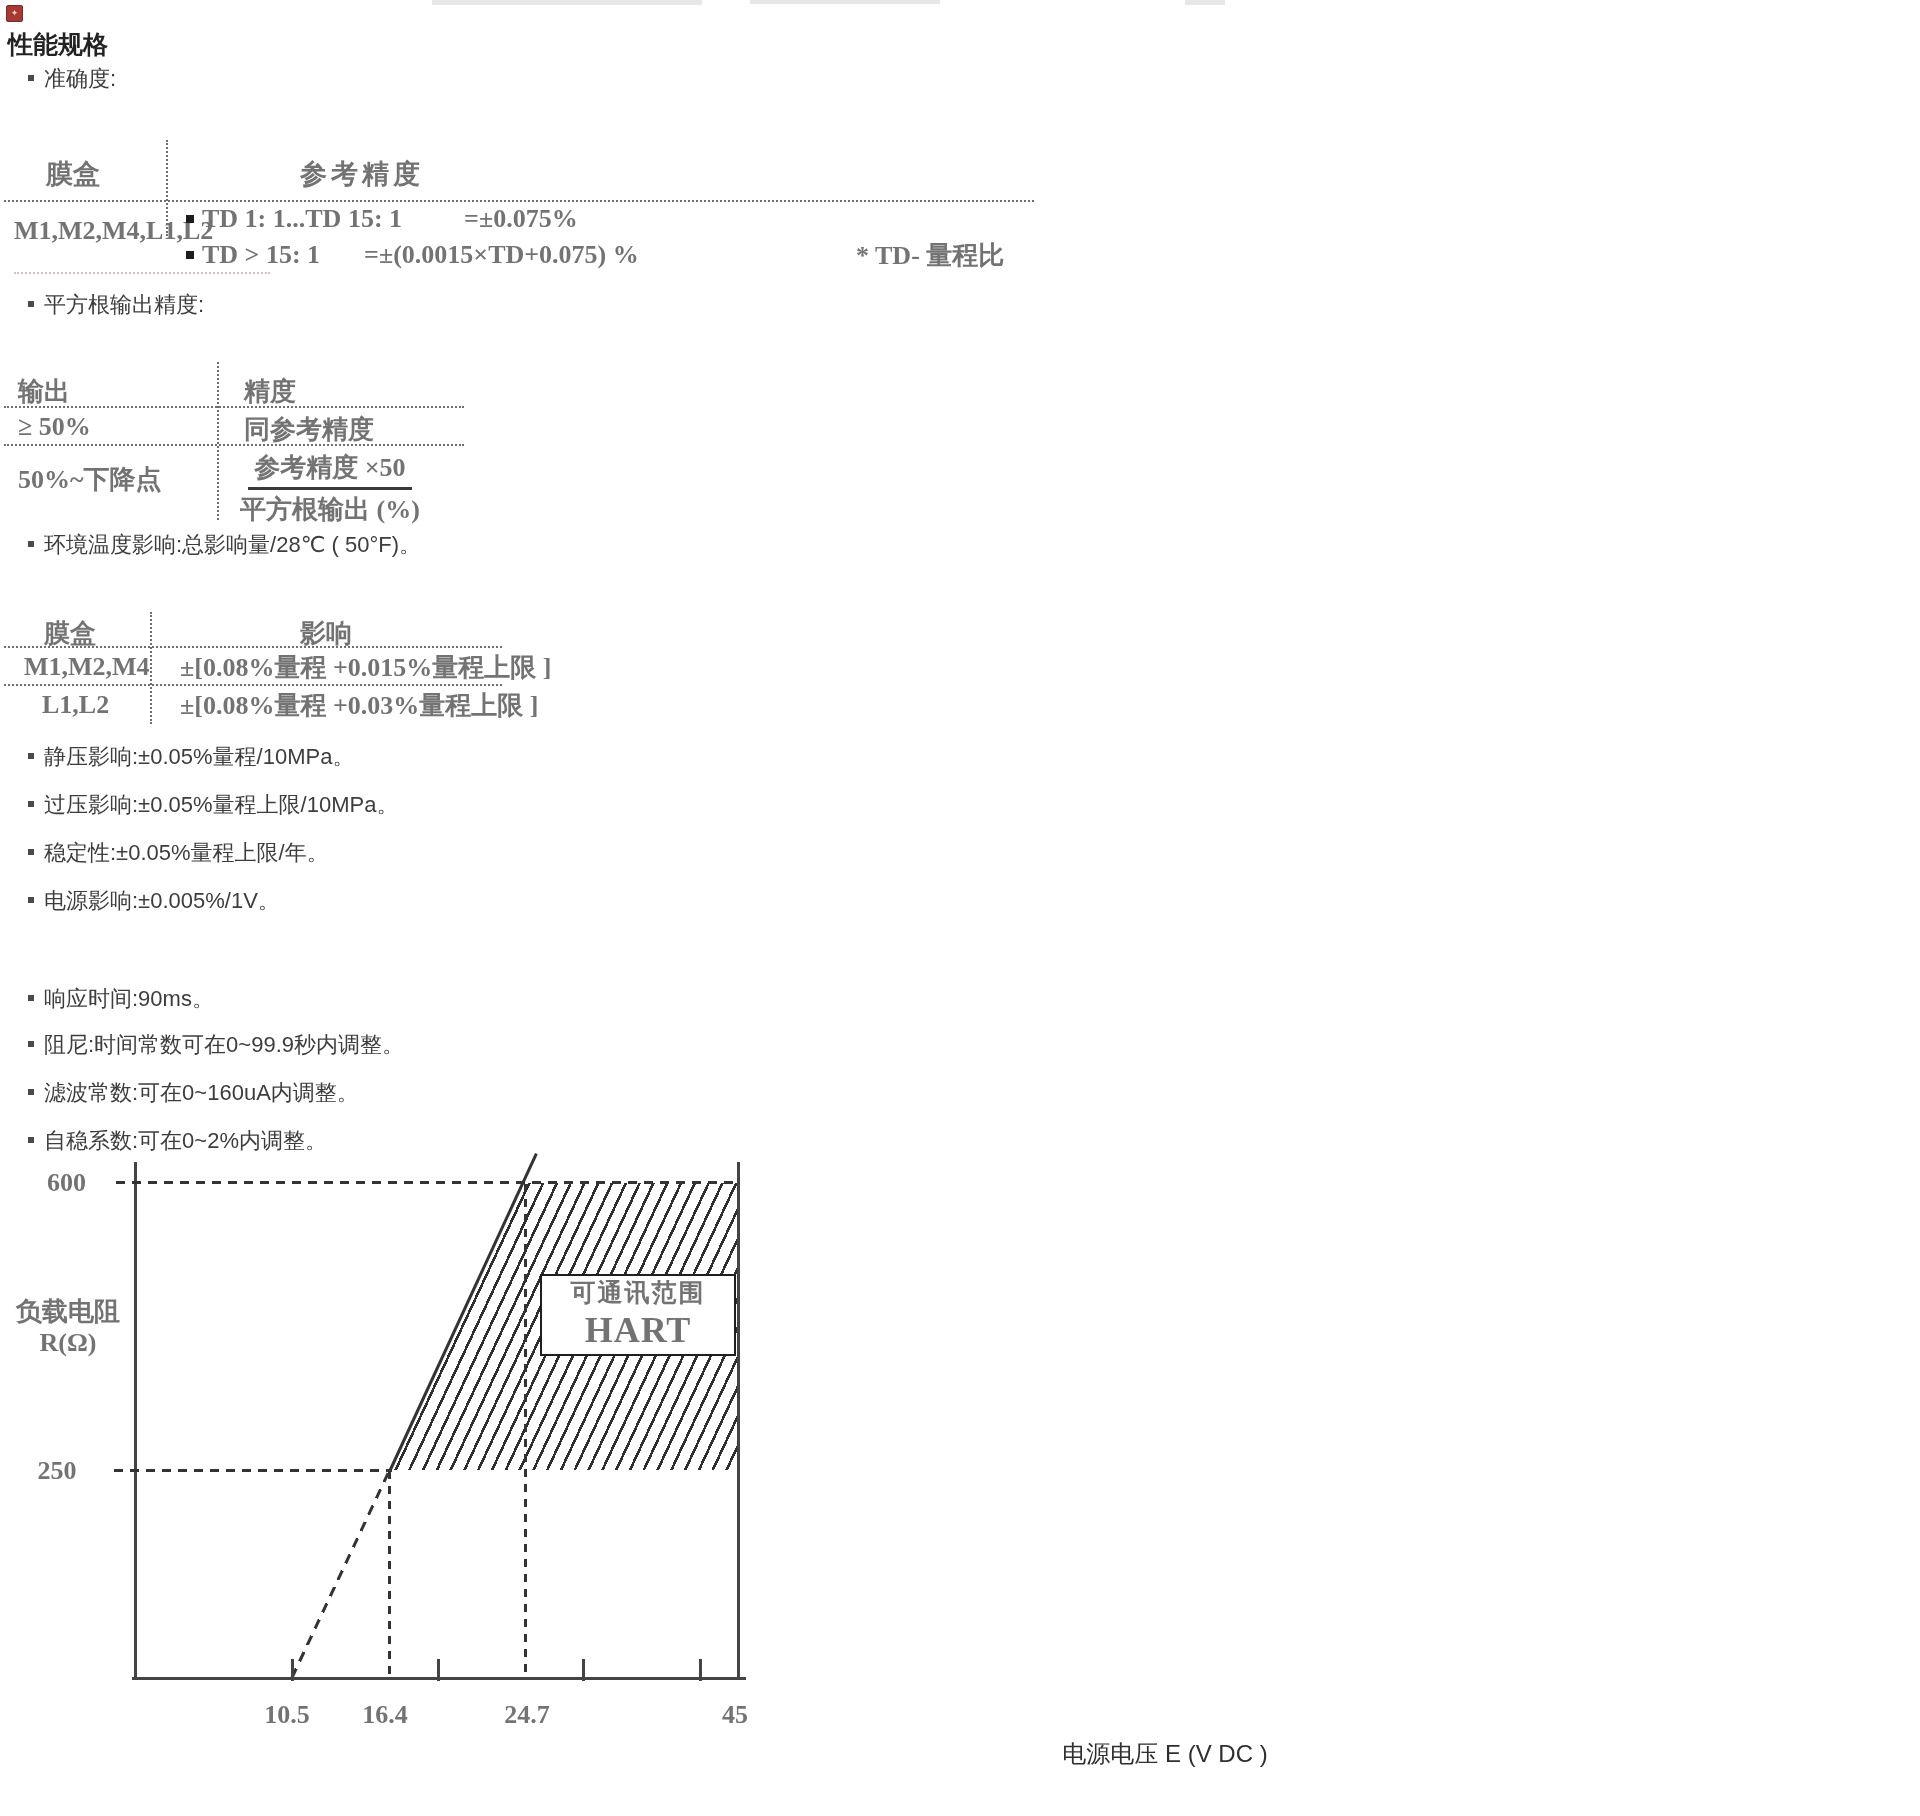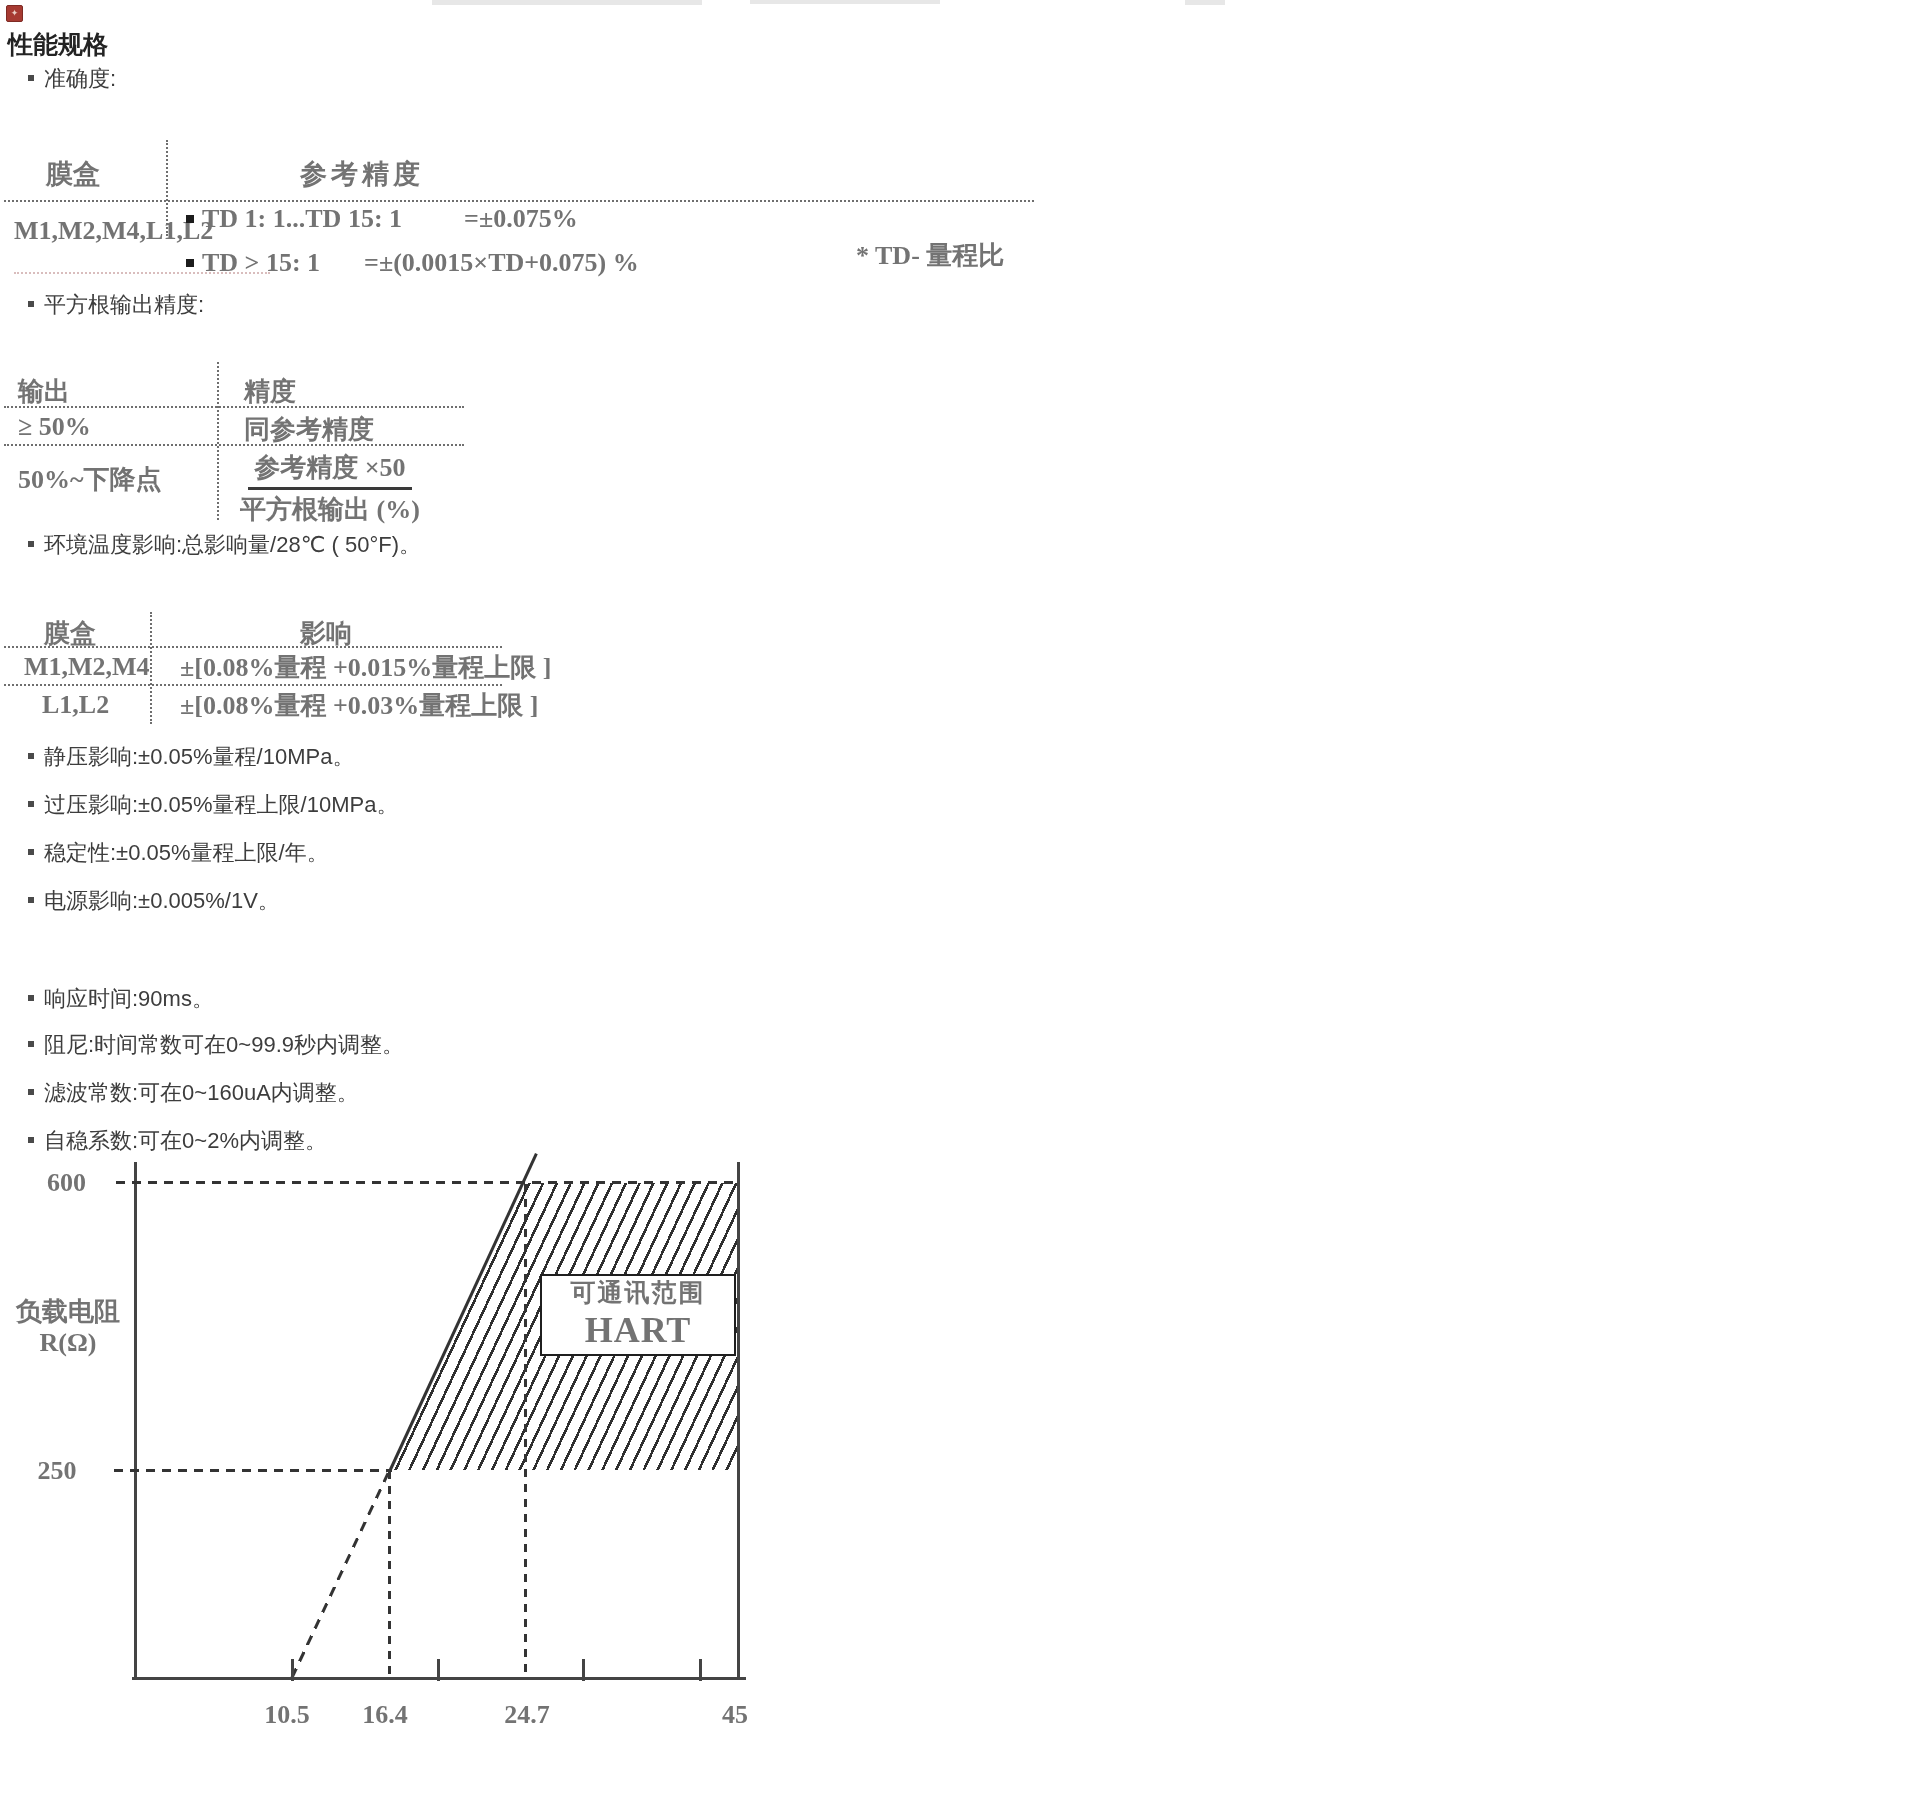--- a/index.html
+++ b/index.html
@@ -60,21 +60,21 @@
 
   <div>
     <div class="tcell serif" style="left:46px;top:156px;font-size:27px;">膜盒</div>
     <div class="tcell serif" style="left:300px;top:156px;font-size:27px;letter-spacing:4px;">参考精度</div>
     <div class="dot-v" style="left:166px;top:140px;height:96px;"></div>
     <div class="dot-h" style="left:4px;top:200px;width:1030px;"></div>
     <div class="tcell serif" style="left:14px;top:216px;">M1,M2,M4,L1,L2</div>
     <div class="tcell serif" style="left:186px;top:204px;">
       <span class="sq"></span><span>TD 1: 1...TD 15: 1</span><span style="margin-left:62px;">=±0.075%</span>
     </div>
-    <div class="tcell serif" style="left:186px;top:248px;text-align:right;">
+    <div class="tcell serif" style="left:186px;top:240px;text-align:right;">
       <span class="sq"></span><span>TD &gt; 15: 1</span><span style="margin-left:44px;">=±(0.0015×TD+0.075) %</span>
     </div>
     <div class="dot-h faintpink" style="left:14px;top:272px;width:256px;"></div>
     <div class="tcell serif" style="left:856px;top:238px;font-size:26px;">* TD- 量程比</div>
   </div>
 
   <div class="bullet" style="top:290px;"><span class="dot"></span><span>平方根输出精度:</span></div>
 
   <div>
     <div class="tcell serif" style="left:18px;top:374px;">输出</div>
@@ -147,14 +147,15 @@
     <div class="chart-label serif" style="left:350px;top:1700px;width:70px;">16.4</div>
     <div class="chart-label serif" style="left:492px;top:1700px;width:70px;">24.7</div>
     <div class="chart-label serif" style="left:700px;top:1700px;width:70px;">45</div>
 
     <div class="hartbox serif">
       <span class="l1">可通讯范围</span>
       <span class="l2">HART</span>
     </div>
   </div>
 
+  <div class="caption" style="left:935px;top:1738px;width:460px;">电源电压 E (V DC )</div>
 
 </div>
 
 </body></html>

